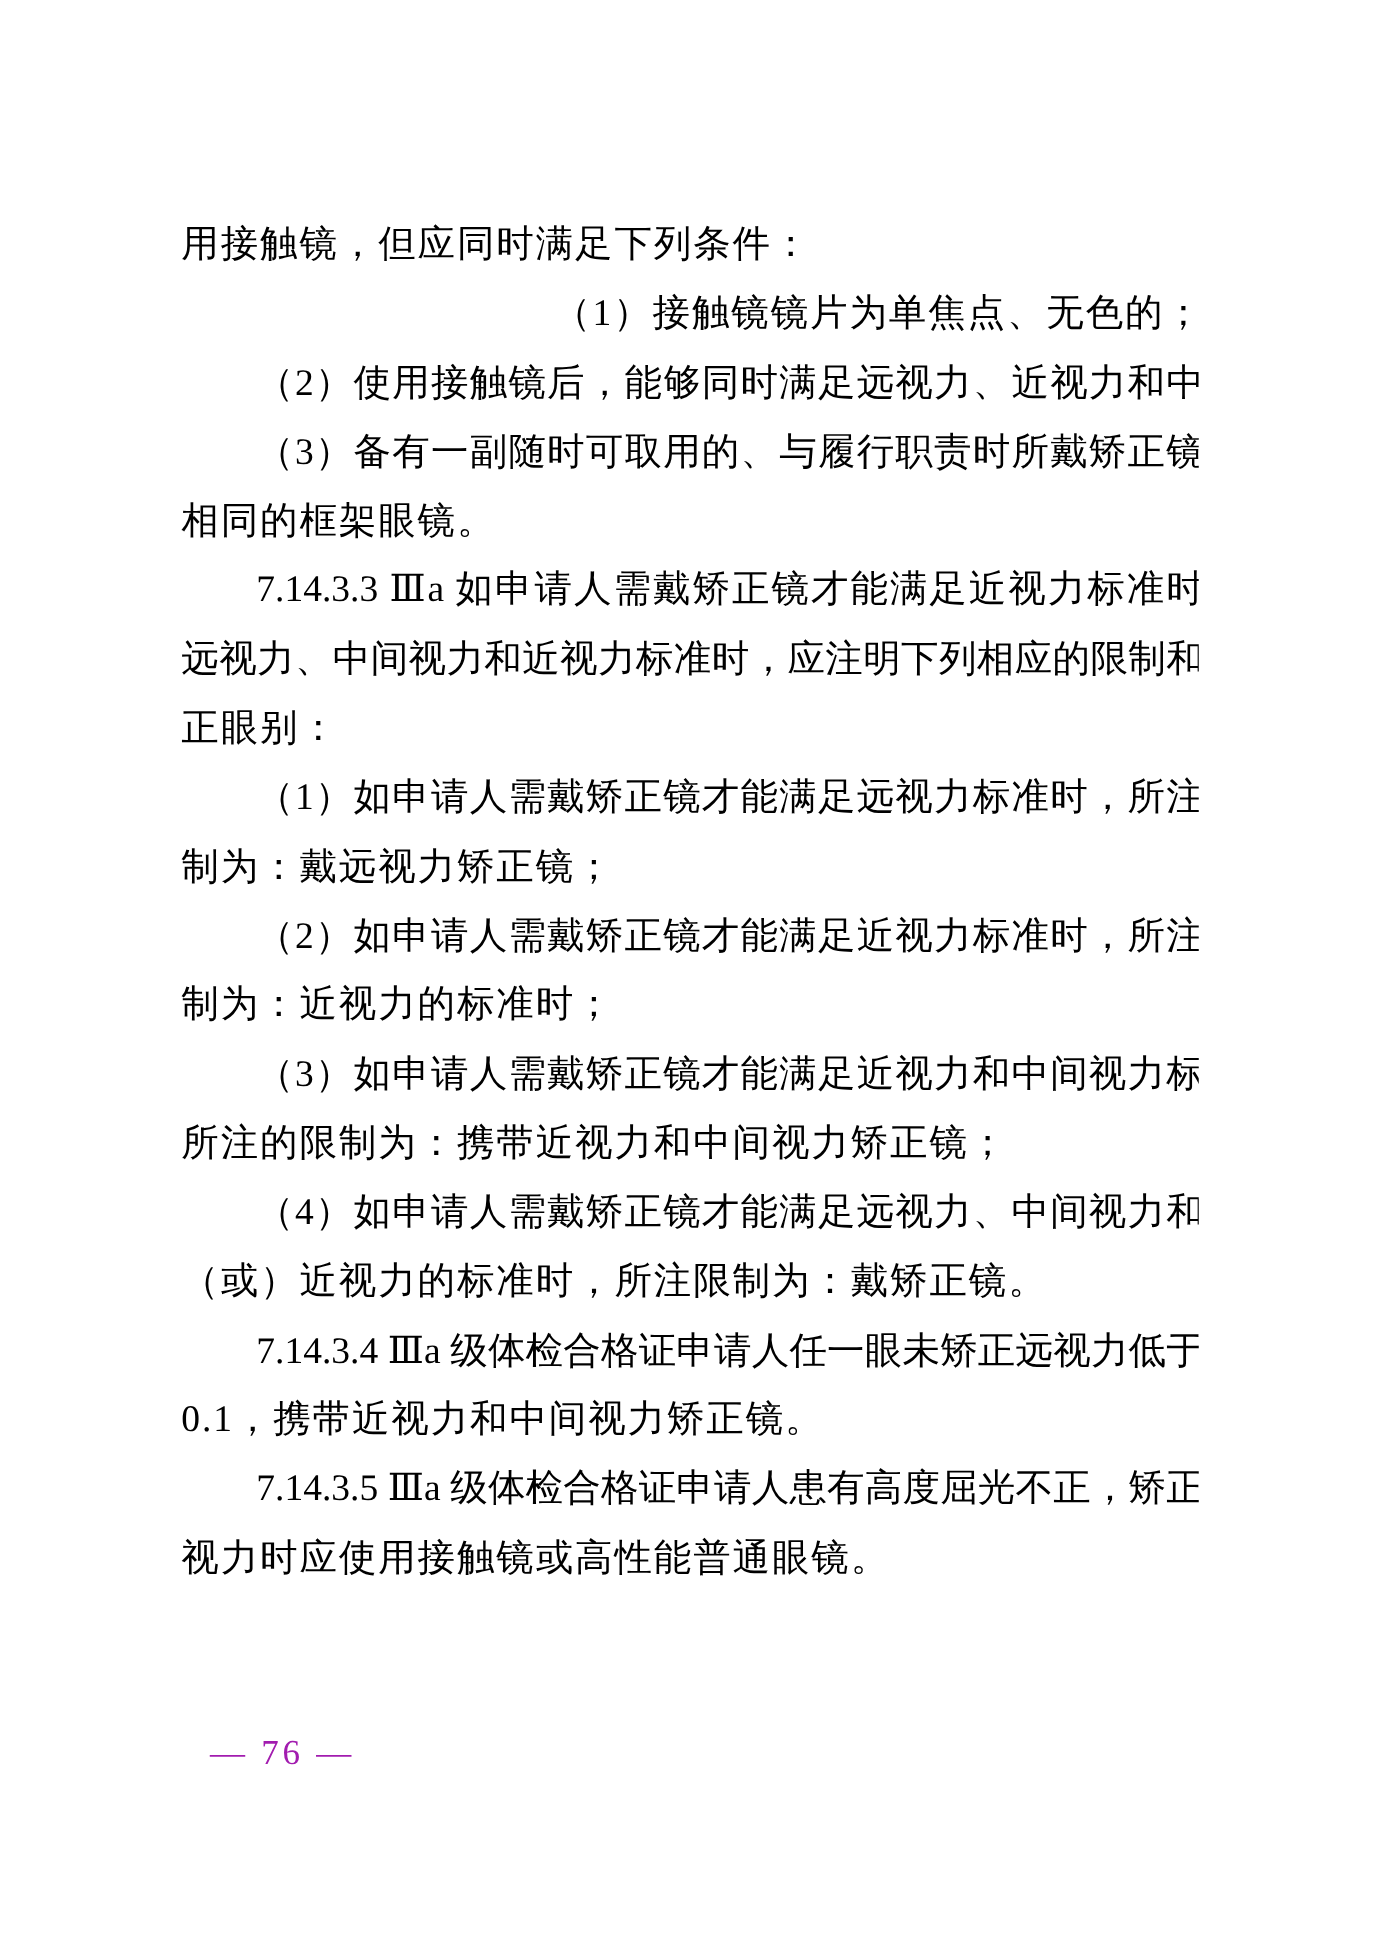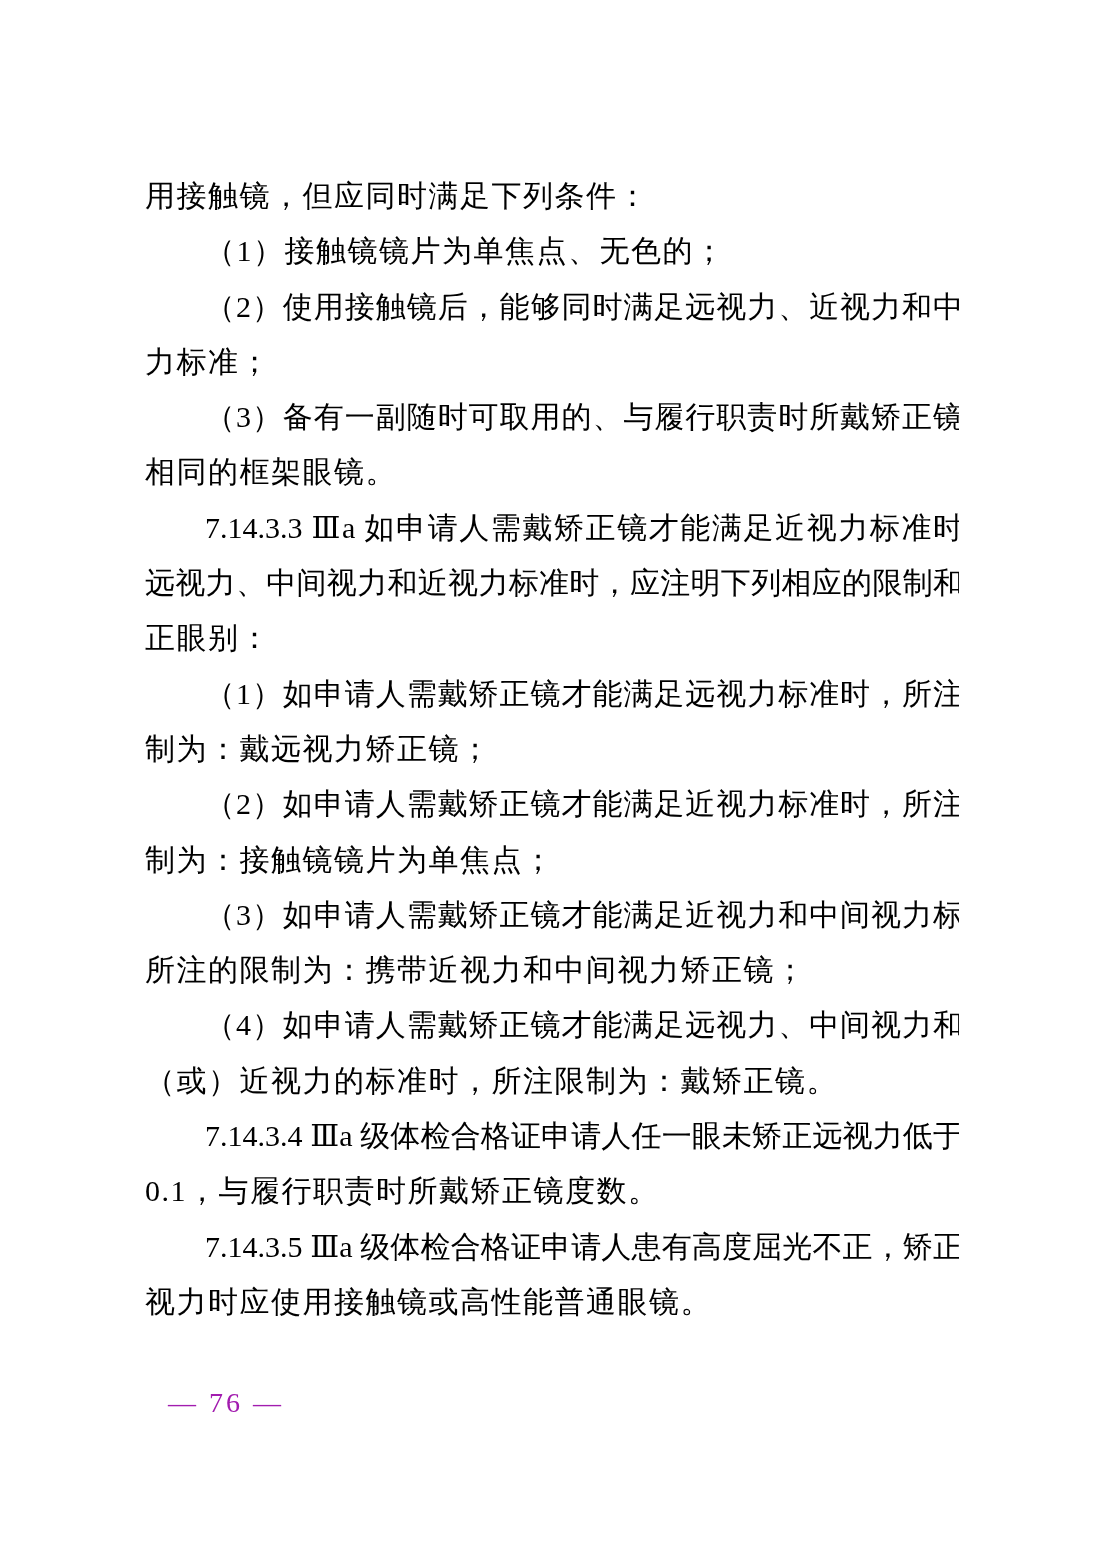--- a/index.html
+++ b/index.html
@@ -25,20 +25,21 @@
   .line {
     height: 55.3px;
     line-height: 55.3px;
     font-size: 30px;
     letter-spacing: 1.5px;
     white-space: nowrap;
     color: #000000;
   }
   .line.indent {
     padding-left: 60px;
+    text-align: right;
   }
   .line.fill {
     white-space: normal;
     letter-spacing: 0;
     text-align: justify;
     text-align-last: justify;
     text-justify: inter-character;
     overflow: hidden;
   }
   .footer {
@@ -53,35 +54,34 @@
   }
 </style>
 </head>
 <body>
 
 <div class="page">
   <div class="content">
       <div class="line">用接触镜，但应同时满足下列条件：</div>
       <div class="line indent">（1）接触镜镜片为单焦点、无色的；</div>
       <div class="line indent fill">（2）使用接触镜后，能够同时满足远视力、近视力和中间视</div>
-      <div class="line">力标准；</div>
       <div class="line indent fill">（3）备有一副随时可取用的、与履行职责时所戴矫正镜度数</div>
       <div class="line">相同的框架眼镜。</div>
       <div class="line indent fill">7.14.3.3 Ⅲa 如申请人需戴矫正镜才能满足近视力标准时</div>
       <div class="line fill">远视力、中间视力和近视力标准时，应注明下列相应的限制和矫</div>
       <div class="line">正眼别：</div>
       <div class="line indent fill">（1）如申请人需戴矫正镜才能满足远视力标准时，所注的限</div>
       <div class="line">制为：戴远视力矫正镜；</div>
       <div class="line indent fill">（2）如申请人需戴矫正镜才能满足近视力标准时，所注的限</div>
-      <div class="line">制为：接触镜镜片为单焦点；</div>
+      <div class="line">制为：近视力的标准时；</div>
       <div class="line indent fill">（3）如申请人需戴矫正镜才能满足近视力和中间视力标准时</div>
       <div class="line">所注的限制为：携带近视力和中间视力矫正镜；</div>
       <div class="line indent fill">（4）如申请人需戴矫正镜才能满足远视力、中间视力和</div>
       <div class="line">（或）近视力的标准时，所注限制为：戴矫正镜。</div>
       <div class="line indent fill">7.14.3.4 Ⅲa 级体检合格证申请人任一眼未矫正远视力低于</div>
-      <div class="line">0.1，与履行职责时所戴矫正镜度数。</div>
+      <div class="line">0.1，携带近视力和中间视力矫正镜。</div>
       <div class="line indent fill">7.14.3.5 Ⅲa 级体检合格证申请人患有高度屈光不正，矫正</div>
       <div class="line">视力时应使用接触镜或高性能普通眼镜。</div>
     </div>
   <div class="footer">
     <span>— 76 —</span>
   </div>
 </div>
 
 </body></html>

